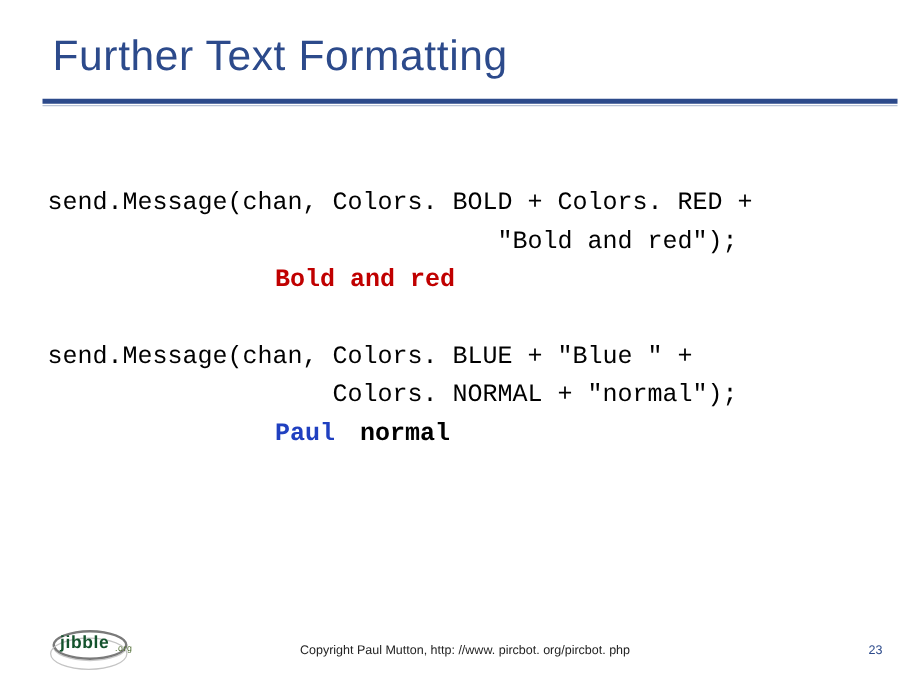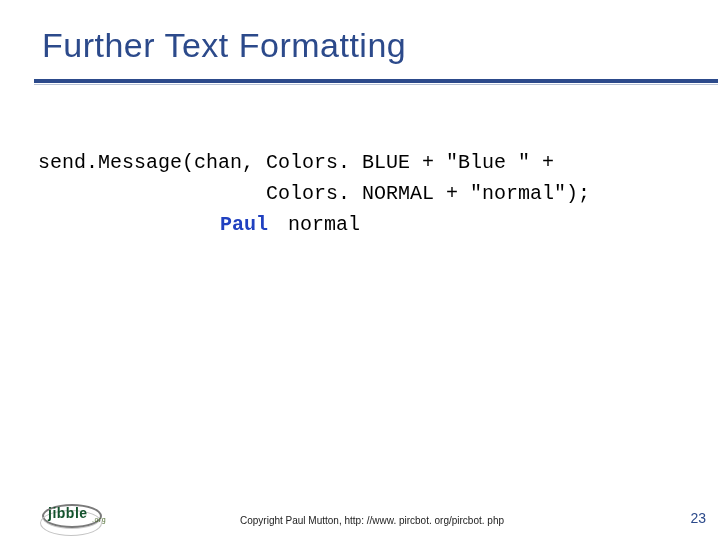--- a/index.html
+++ b/index.html
@@ -10,46 +10,51 @@
   .rule-wrap { padding: 0 14px; margin-top: 4px; }
   .rule { height: 4px; width: 100%; background: #2c4a8b; position: relative; }
   .rule::after { content: ""; position: absolute; left: 0; right: 0; bottom: -2px; height: 1px; background: #b9c3d6; }
 
   .body { padding: 58px 20px 0 14px; font-family: "Courier New", Courier, monospace; font-size: 20px; line-height: 1.35; color: #000; }
   .block { margin-bottom: 34px; }
   .mono { white-space: pre; }
   .result-indent { display: inline-block; width: 170px; }
   .result1 { color: #c00000; font-weight: bold; }
   .result2-a { color: #2040c0; font-weight: bold; }
-  .result2-b { color: #000; font-weight: 400; }
+  .result2-b { color: #000; font-weight: 700; }
 
   .footer { position: absolute; left: 0; right: 0; bottom: 12px; height: 40px; }
   .logo { position: absolute; left: 14px; bottom: 4px; width: 70px; height: 30px; }
   .logo .ellipse { position: absolute; width: 60px; height: 24px; border: 2px solid #7a7a7a; border-radius: 50%; left: 4px; top: 2px; box-shadow: 0 1px 0 #ccc; }
   .logo .ellipse::before { content: ""; position: absolute; left: -4px; top: 4px; width: 60px; height: 24px; border: 1px solid #c4c4c4; border-radius: 50%; }
   .logo .jtxt { position: absolute; left: 10px; top: 3px; font-family: Arial, sans-serif; font-size: 14px; font-weight: bold; color: #14532d; letter-spacing: 0.5px; }
   .logo .org { position: absolute; left: 54px; top: 14px; font-family: Arial, sans-serif; font-size: 7px; color: #4c6a2f; letter-spacing: 0.5px; }
 
   .copyright { position: absolute; left: 0; right: 0; bottom: 6px; text-align: center; font-family: Verdana, sans-serif; font-size: 10px; color: #222; }
-  .pagenum { position: absolute; right: 18px; bottom: 6px; font-family: Verdana, sans-serif; font-size: 14px; color: #2c4a8b; }
+  .pagenum { position: absolute; right: 18px; bottom: 6px; font-family: Verdana, sans-serif; font-size: 10px; color: #2c4a8b; }
 </style>
 </head>
 <body>
 
 <div class="slide">
 
   <div class="title-area">
     <div class="title">Further Text Formatting</div>
   </div>
   <div class="rule-wrap">
     <div class="rule"></div>
   </div>
 
   <div class="body">
 
+    <div class="block">
+      <div class="mono">send.Message(chan, Colors. BOLD + Colors. RED +</div>
+      <div class="mono">                              "Bold and red");</div>
+      <div class="mono"><span class="result-indent"></span><span class="result1">Bold and red</span></div>
+    </div>
 
     <div class="block">
       <div class="mono">send.Message(chan, Colors. BLUE + "Blue " +</div>
       <div class="mono">                   Colors. NORMAL + "normal");</div>
       <div class="mono"><span class="result-indent"></span><span class="result2-a">Paul </span><span class="result2-b">normal</span></div>
     </div>
 
   </div>
 
   <div class="footer">

